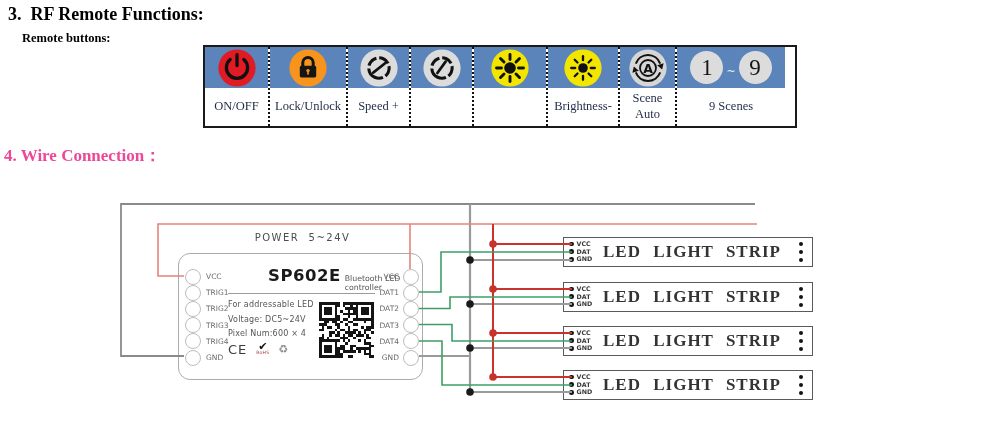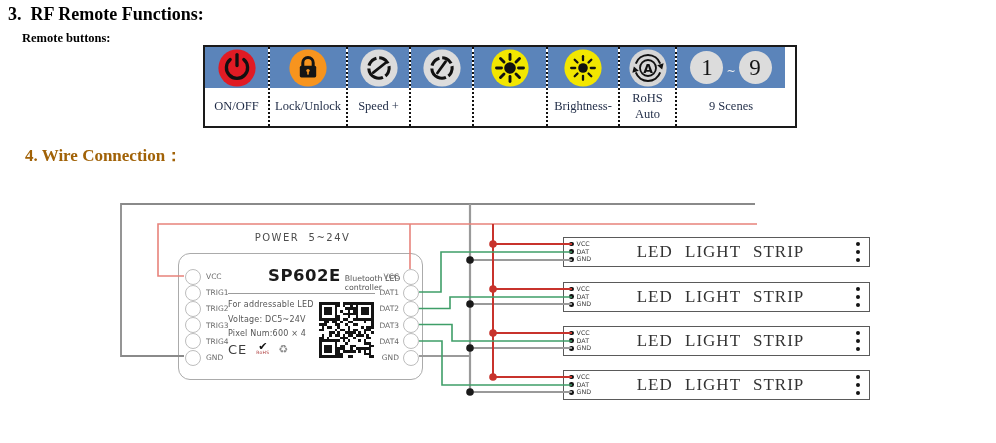--- a/index.html
+++ b/index.html
@@ -2,21 +2,21 @@
 <html><head>
 <meta charset="utf-8">
 <style>
   html,body{margin:0;padding:0;background:#fff;}
   #page{position:relative;width:996px;height:443px;background:#fff;overflow:hidden;
         font-family:"Liberation Serif", serif;color:#111;padding-left:35px;}
 
   
   .h-main{position:absolute;left:8px;top:4px;font-size:18px;font-weight:bold;white-space:pre;color:#000;}
   .h-sub{position:absolute;left:22px;top:31px;font-size:12.5px;font-weight:bold;color:#000;}
-  .h-wire{position:absolute;left:25px;top:144px;font-size:17px;font-weight:bold;white-space:pre;color:#a16207;}
+  .h-wire{position:absolute;left:4px;top:144px;font-size:17px;font-weight:bold;white-space:pre;color:#ec4899;}
 
   
   .rtable{position:absolute;left:203px;top:45px;width:594px;height:83px;
           border:2px solid #1a1a1a;box-sizing:border-box;display:flex;background:#fff;}
   .rcol{display:flex;flex-direction:column;box-sizing:border-box;}
   .rcol + .rcol{border-left:2px dotted #111;}
   .rico{height:41px;background:#5b84ba;display:flex;align-items:center;justify-content:center;gap:3px;}
   .rlbl{flex:1;display:flex;align-items:center;justify-content:center;text-align:center;
         font-size:12.5px;line-height:1.25;color:#1e2a45;padding:1px 2px;}
   .c0{width:63px;} .c1{width:78px;} .c2{width:63px;} .c3{width:63px;}
@@ -46,22 +46,22 @@
   .certs{position:absolute;left:49px;top:88px;display:flex;align-items:center;gap:9px;}
   .ce{font-size:13px;color:#3d3d3d;letter-spacing:1px;font-family:"DejaVu Sans",sans-serif;}
   .rohs{display:flex;flex-direction:column;align-items:center;line-height:6px;}
   .rohs .chk{font-size:11px;color:#111;}
   .rohs .txt{font-size:4.5px;color:#a33;letter-spacing:.3px;}
   .recy{font-size:11px;color:#8d8d8d;}
   .qr{position:absolute;left:140px;top:48px;width:55px;height:56px;
       display:grid;grid-template-columns:repeat(21,1fr);grid-template-rows:repeat(21,1fr);background:#fff;}
   .qr i{display:block;} .qr .b{background:#141414;}
 
-  .strip{position:absolute;left:563px;width:307px;height:30px;z-index:2;background:#fff;
-         border:1px solid #5a5a5a;box-sizing:border-box;}
+  .strip{position:absolute;left:563px;width:250px;height:30px;z-index:2;background:#fff;
+         border:1px solid #5a5a5a;box-sizing:border-box;font-weight:bold;}
   .strip .term{position:absolute;left:5px;top:2.6px;display:flex;flex-direction:column;gap:1.2px;}
   .trow{display:flex;align-items:center;gap:3px;height:6.6px;}
   .tdot{width:4.6px;height:4.6px;border-radius:50%;background:#141414;flex:none;}
   .tname{font-family:"DejaVu Sans",sans-serif;font-size:6.3px;color:#3a3a3a;line-height:6px;}
   .strip .stitle{position:absolute;inset:0;display:flex;align-items:center;justify-content:center;
                  padding-left:42px;padding-right:34px;font-family:"Liberation Serif",serif;
                  font-size:17px;color:#333;word-spacing:7px;letter-spacing:1px;white-space:nowrap;}
   .strip .rdots{position:absolute;right:9px;top:50%;transform:translateY(-50%);
                 display:flex;flex-direction:column;gap:3.4px;}
   .rdots b{width:4.4px;height:4.4px;border-radius:50%;background:#141414;}
@@ -165,21 +165,21 @@
         <svg width="38" height="38" viewBox="0 0 38 38">
           <circle cx="19" cy="19" r="18.6" fill="#d6d6d6"></circle>
           <circle cx="19" cy="19" r="8" fill="none" stroke="#111" stroke-width="1.8"></circle>
           <text x="19" y="23.6" text-anchor="middle" font-family="DejaVu Sans, sans-serif" font-size="12.5" font-weight="bold" fill="#111">A</text>
           <path d="M6.8,14.6 A13,13 0 0 1 31.2,14.6" fill="none" stroke="#111" stroke-width="2"></path>
           <polygon points="0,-3.4 5.6,0 0,3.4" fill="#111" transform="translate(31.4,15.2) rotate(72)"></polygon>
           <path d="M31.2,23.4 A13,13 0 0 1 6.8,23.4" fill="none" stroke="#111" stroke-width="2"></path>
           <polygon points="0,-3.4 5.6,0 0,3.4" fill="#111" transform="translate(6.6,22.8) rotate(252)"></polygon>
         </svg>
       </div>
-      <div class="rlbl">RoHS Auto</div>
+      <div class="rlbl">Scene Auto</div>
     </div>
 
     <div class="rcol c7">
       <div class="rico">
         <div class="scircle">1</div>
         <span class="tilde">~</span>
         <div class="scircle">9</div>
       </div>
       <div class="rlbl">9 Scenes</div>
     </div>

